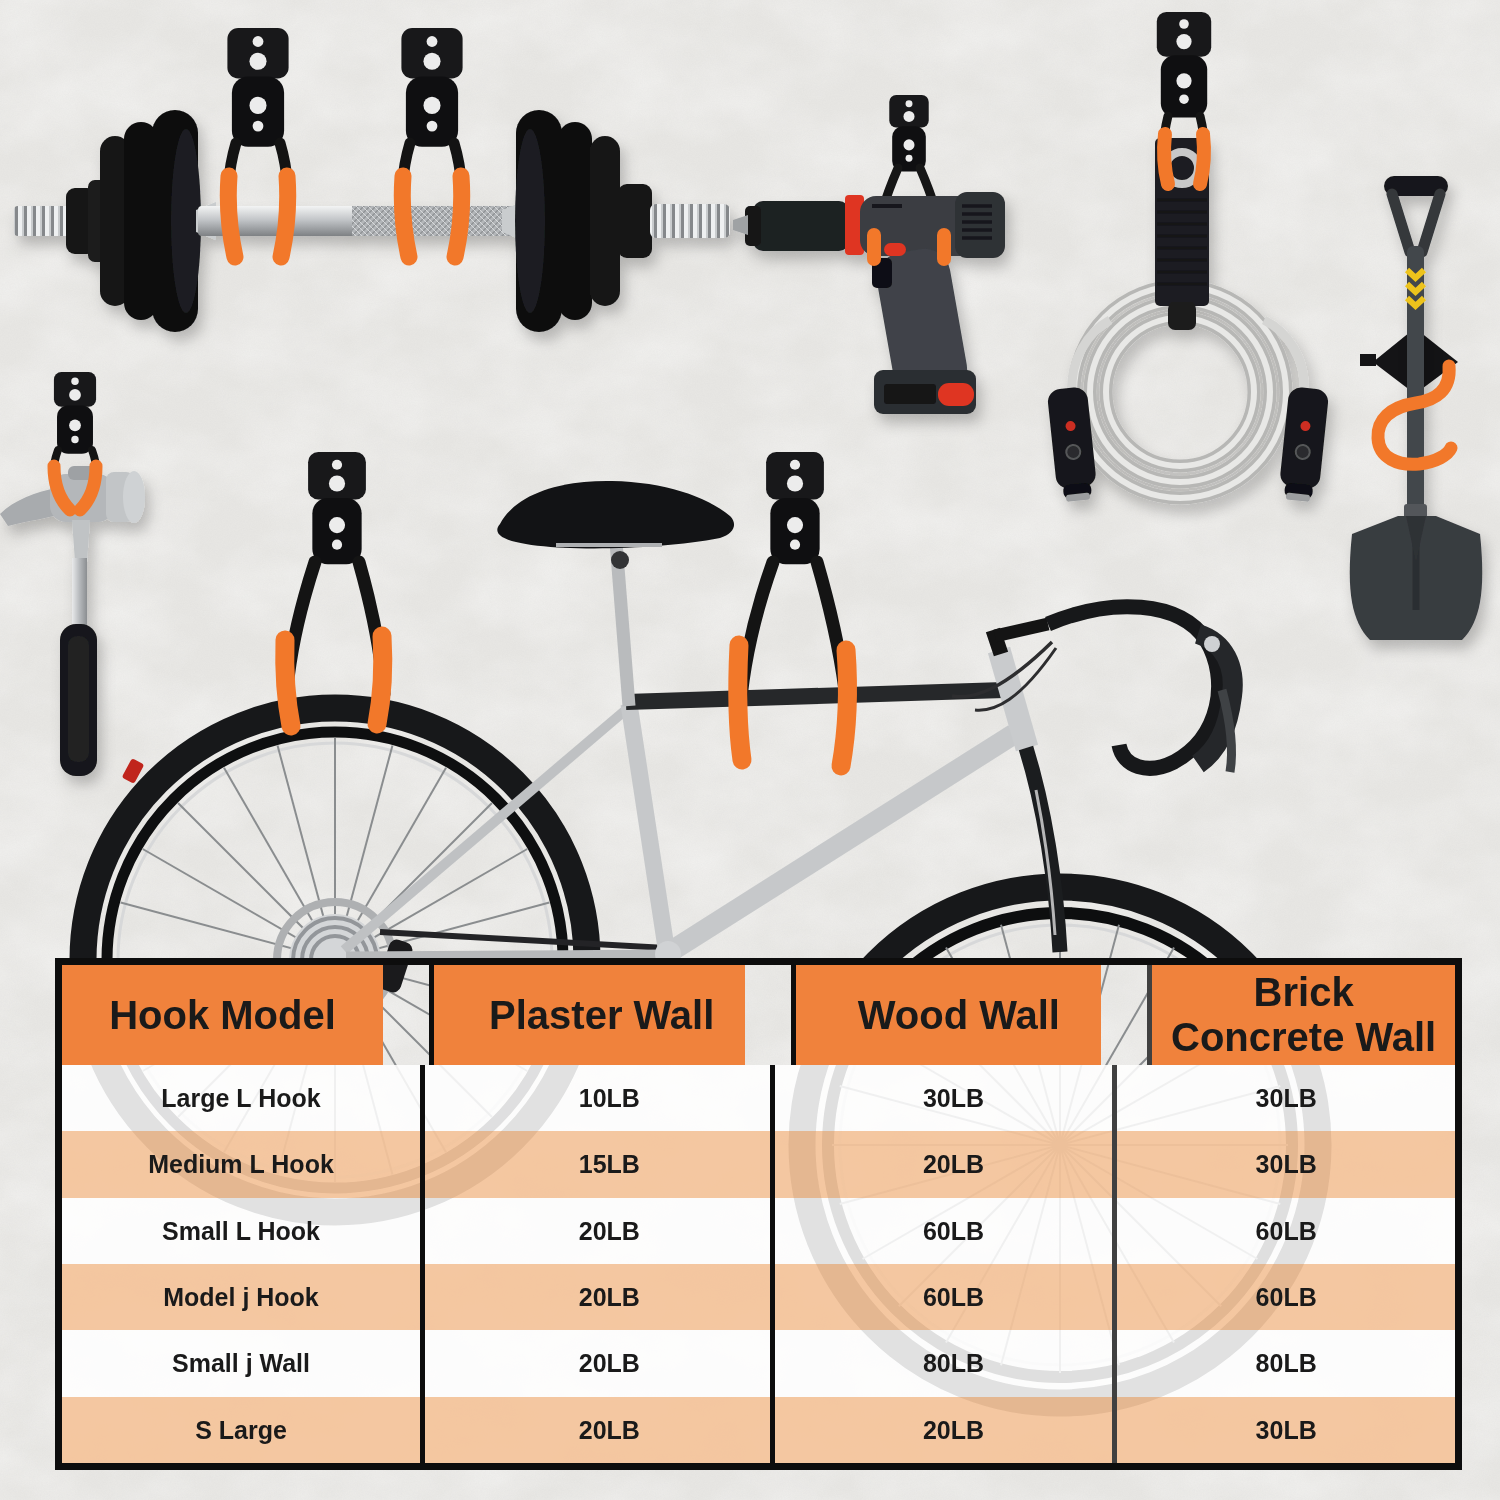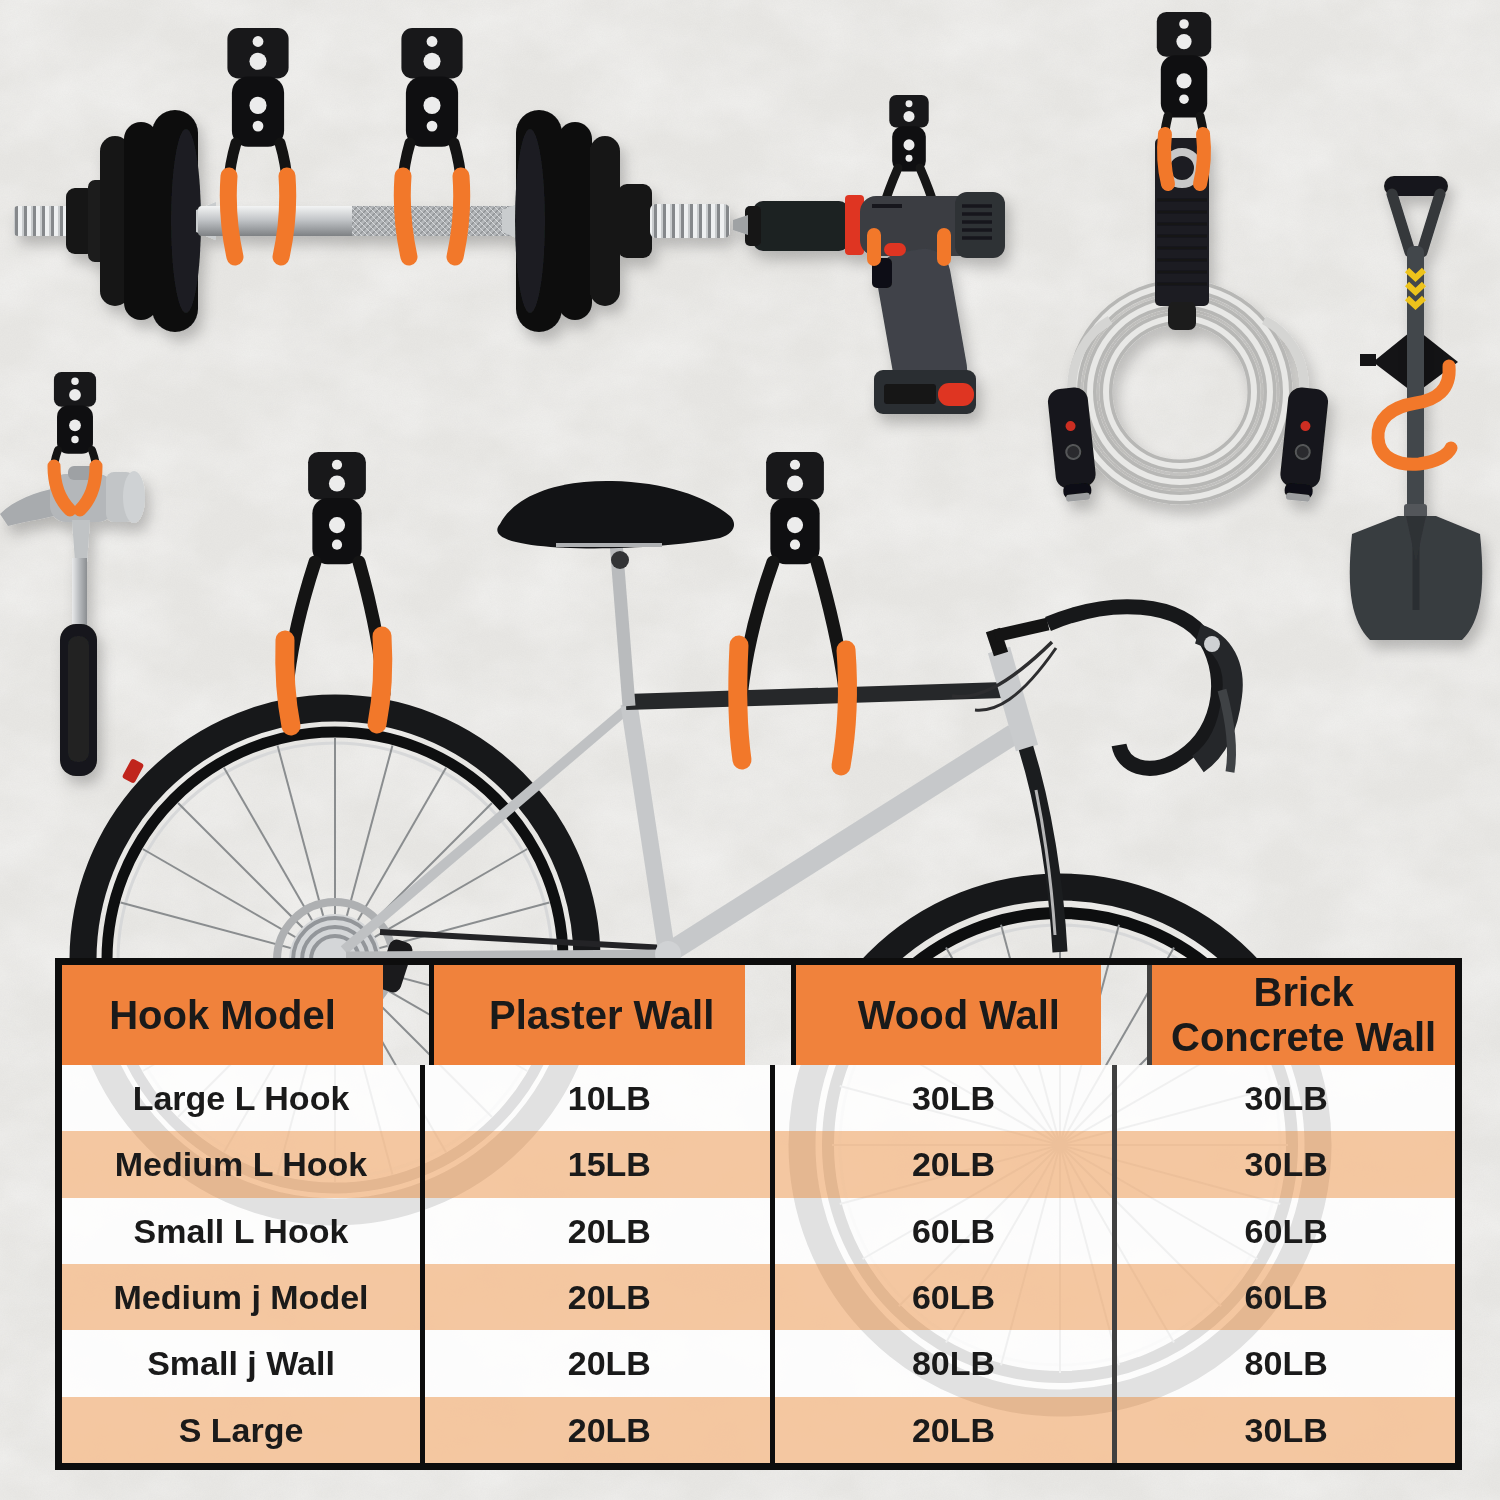--- a/index.html
+++ b/index.html
@@ -19,21 +19,21 @@
   .trow.hdr-row{flex:0 0 100px;gap:46px;}
   .cell{
     display:flex;align-items:center;justify-content:center;text-align:center;
     font-weight:700;color:#1a1a1a;box-sizing:border-box;line-height:1.12;
   }
   .c0{width:25.7%;}
   .c1{width:25.1%;border-left:5px solid #0d0d0d;padding-left:24px;}
   .c2{width:24.6%;border-left:5px solid #0d0d0d;padding-left:20px;}
   .c3{width:24.6%;border-left:5px solid #404040;}
   .hdr-row .cell{background:#F0823C;font-size:40px;white-space:pre-line;}
-  .data-row .cell{font-size:34px;}
+  .data-row .cell{font-size:25px;}
   .row-white .cell{background:rgba(255,255,255,0.87);}
   .row-peach .cell{background:rgba(244,196,155,0.93);}
 </style>
 </head>
 <body>
 
 <svg id="scene" viewBox="0 0 1500 1500" xmlns="http://www.w3.org/2000/svg">
   <defs>
     <linearGradient id="gBar" x1="0" y1="0" x2="0" y2="1">
       <stop offset="0" stop-color="#f3f4f4"></stop>
@@ -349,21 +349,21 @@
     <div class="cell c2">20LB</div>
     <div class="cell c3">30LB</div>
   </div>
   <div class="trow data-row row-white">
     <div class="cell c0">Small L Hook</div>
     <div class="cell c1">20LB</div>
     <div class="cell c2">60LB</div>
     <div class="cell c3">60LB</div>
   </div>
   <div class="trow data-row row-peach">
-    <div class="cell c0">Medium j Model</div>
+    <div class="cell c0">Model j Hook</div>
     <div class="cell c1">20LB</div>
     <div class="cell c2">60LB</div>
     <div class="cell c3">60LB</div>
   </div>
   <div class="trow data-row row-white">
     <div class="cell c0">Small j Wall</div>
     <div class="cell c1">20LB</div>
     <div class="cell c2">80LB</div>
     <div class="cell c3">80LB</div>
   </div>

